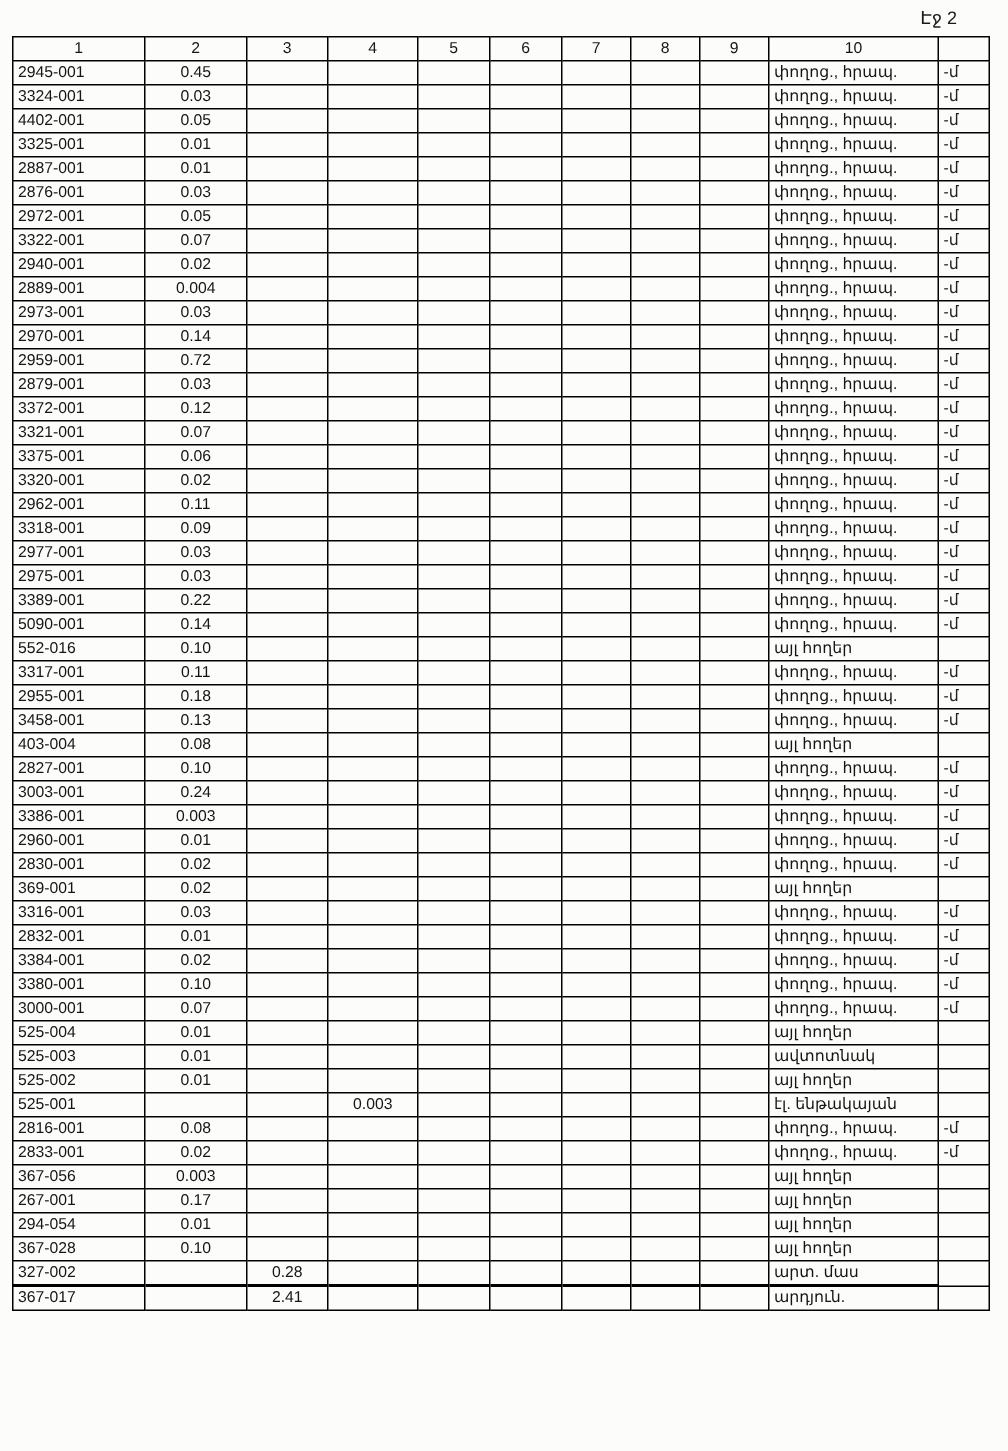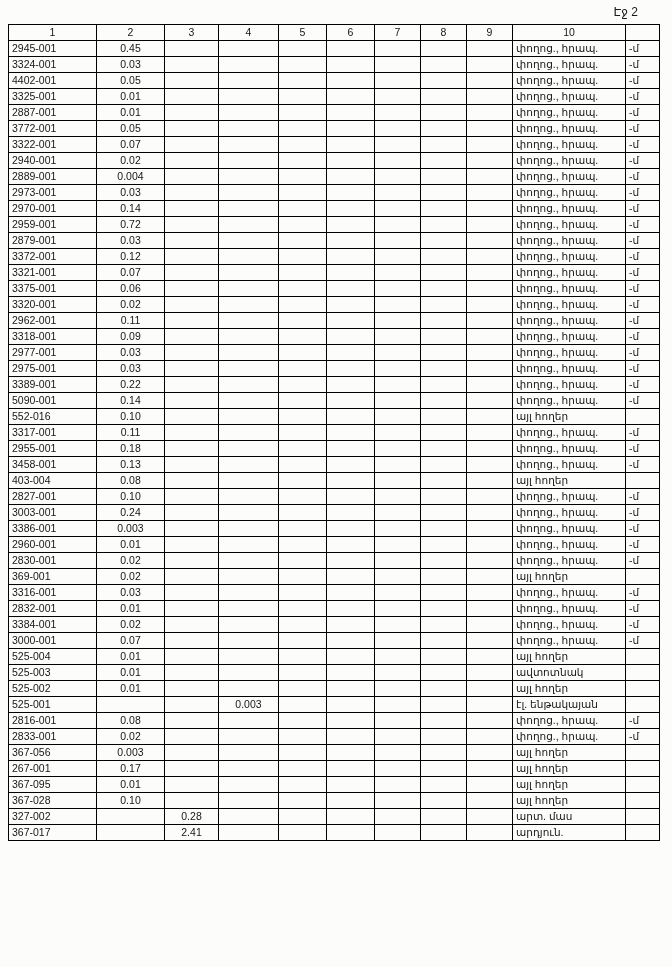--- a/index.html
+++ b/index.html
@@ -133,21 +133,34 @@
           <td class="w4 col4"></td>
           <td class="w5 col5"></td>
           <td class="w6 col6"></td>
           <td class="w7 col7"></td>
           <td class="w8 col8"></td>
           <td class="w9 col9"></td>
           <td class="w10 col10">փողոց., հրապ.</td>
           <td class="margin-col">-մ</td>
         </tr>
         <tr>
-          <td class="w1 col1">3772-001</td>
+          <td class="w1 col1">2876-001</td>
+          <td class="w2 col2">0.03</td>
+          <td class="w3 col3"></td>
+          <td class="w4 col4"></td>
+          <td class="w5 col5"></td>
+          <td class="w6 col6"></td>
+          <td class="w7 col7"></td>
+          <td class="w8 col8"></td>
+          <td class="w9 col9"></td>
+          <td class="w10 col10">փողոց., հրապ.</td>
+          <td class="margin-col">-մ</td>
+        </tr>
+        <tr>
+          <td class="w1 col1">2972-001</td>
           <td class="w2 col2">0.05</td>
           <td class="w3 col3"></td>
           <td class="w4 col4"></td>
           <td class="w5 col5"></td>
           <td class="w6 col6"></td>
           <td class="w7 col7"></td>
           <td class="w8 col8"></td>
           <td class="w9 col9"></td>
           <td class="w10 col10">փողոց., հրապ.</td>
           <td class="margin-col">-մ</td>
@@ -549,20 +562,33 @@
           <td class="w4 col4"></td>
           <td class="w5 col5"></td>
           <td class="w6 col6"></td>
           <td class="w7 col7"></td>
           <td class="w8 col8"></td>
           <td class="w9 col9"></td>
           <td class="w10 col10">փողոց., հրապ.</td>
           <td class="margin-col">-մ</td>
         </tr>
         <tr>
+          <td class="w1 col1">3380-001</td>
+          <td class="w2 col2">0.10</td>
+          <td class="w3 col3"></td>
+          <td class="w4 col4"></td>
+          <td class="w5 col5"></td>
+          <td class="w6 col6"></td>
+          <td class="w7 col7"></td>
+          <td class="w8 col8"></td>
+          <td class="w9 col9"></td>
+          <td class="w10 col10">փողոց., հրապ.</td>
+          <td class="margin-col">-մ</td>
+        </tr>
+        <tr>
           <td class="w1 col1">3000-001</td>
           <td class="w2 col2">0.07</td>
           <td class="w3 col3"></td>
           <td class="w4 col4"></td>
           <td class="w5 col5"></td>
           <td class="w6 col6"></td>
           <td class="w7 col7"></td>
           <td class="w8 col8"></td>
           <td class="w9 col9"></td>
           <td class="w10 col10">փողոց., հրապ.</td>
@@ -666,21 +692,21 @@
           <td class="w4 col4"></td>
           <td class="w5 col5"></td>
           <td class="w6 col6"></td>
           <td class="w7 col7"></td>
           <td class="w8 col8"></td>
           <td class="w9 col9"></td>
           <td class="w10 col10">այլ հողեր</td>
           <td class="margin-col"></td>
         </tr>
         <tr>
-          <td class="w1 col1">367-095</td>
+          <td class="w1 col1">294-054</td>
           <td class="w2 col2">0.01</td>
           <td class="w3 col3"></td>
           <td class="w4 col4"></td>
           <td class="w5 col5"></td>
           <td class="w6 col6"></td>
           <td class="w7 col7"></td>
           <td class="w8 col8"></td>
           <td class="w9 col9"></td>
           <td class="w10 col10">այլ հողեր</td>
           <td class="margin-col"></td>

